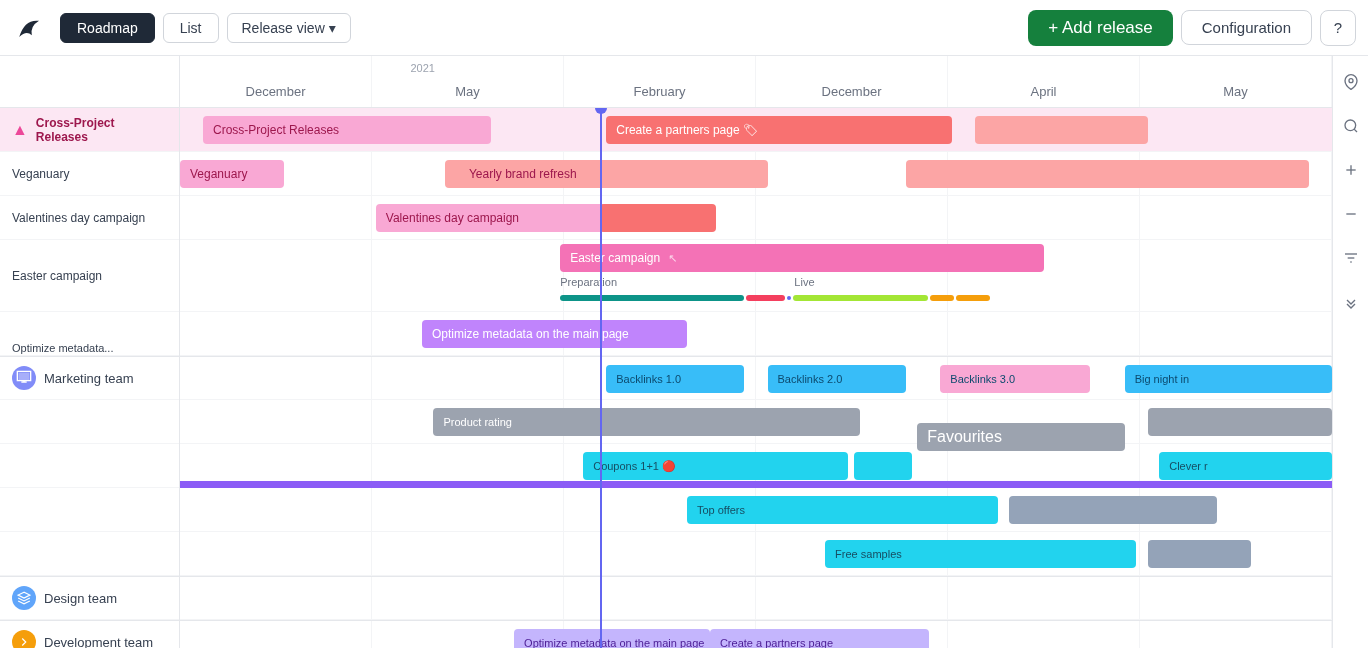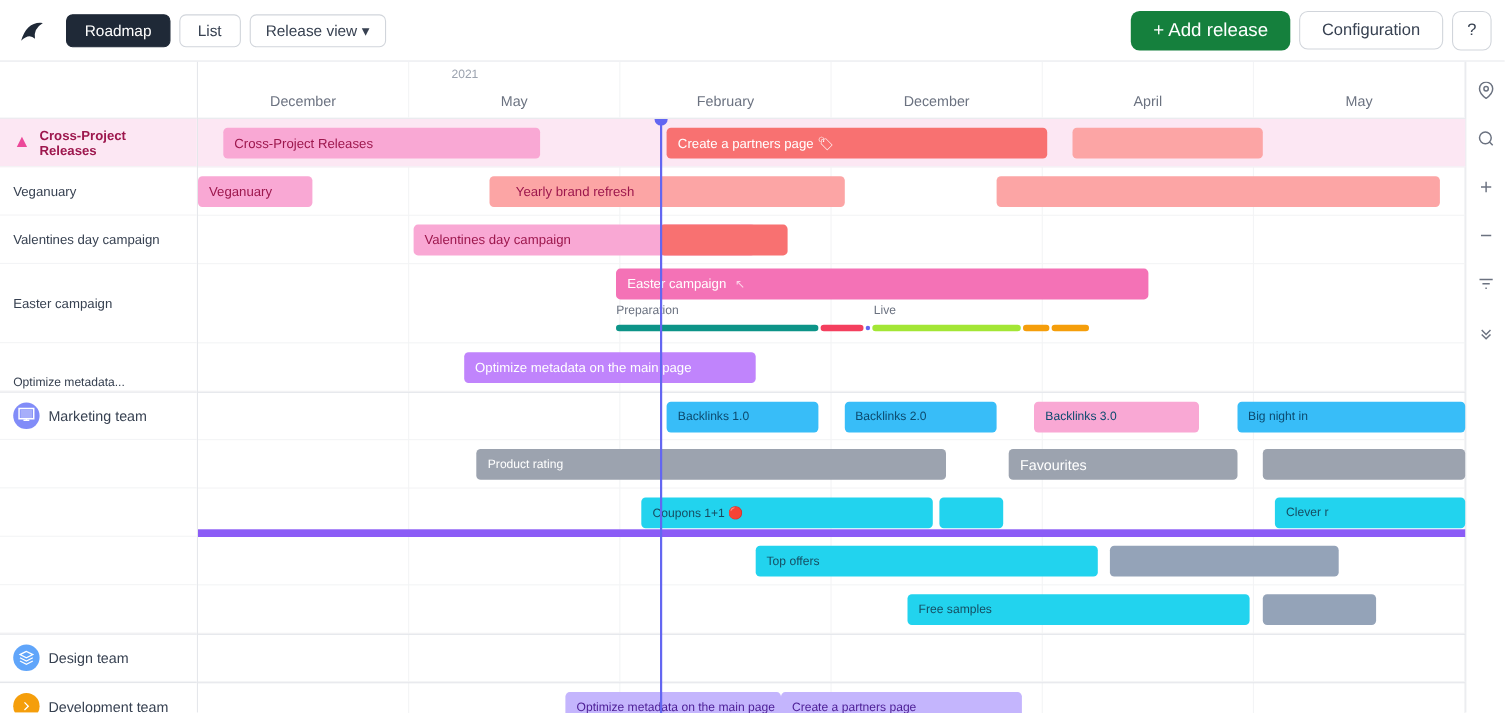--- a/index.html
+++ b/index.html
@@ -367,21 +367,21 @@
 
       <div style="height:44px; position:relative; border-bottom:1px solid #f3f4f6; border-top:1px solid #e5e7eb;">
         <div class="bar" style="left:37%; width:12%; top:8px; background:#38bdf8; color:#0c4a6e; font-size:11px;">Backlinks 1.0</div>
         <div class="bar" style="left:51%; width:12%; top:8px; background:#38bdf8; color:#0c4a6e; font-size:11px;">Backlinks 2.0</div>
         <div class="bar" style="left:66%; width:13%; top:8px; background:#f9a8d4; color:#0c4a6e; font-size:11px;">Backlinks 3.0</div>
         <div class="bar" style="left:82%; width:18%; top:8px; background:#38bdf8; color:#0c4a6e; font-size:11px;">Big night in</div>
       </div>
 
       <div style="height:44px; position:relative; border-bottom:1px solid #f3f4f6;">
         <div class="bar" style="left:22%; width:37%; top:8px; background:#9ca3af; color:#fff; font-size:11px;">Product rating</div>
-        <div class="bar" style="left:64%; width:18%; top:8px; background:#9ca3af; color:#fff; font-size:13px;">Favourites</div>
+        <div class="bar" style="left:64%; width:18%; top:23px; background:#9ca3af; color:#fff; font-size:16px;">Favourites</div>
         <div class="bar" style="left:84%; width:16%; top:8px; background:#9ca3af; color:#fff; font-size:11px;"></div>
       </div>
 
       <div style="height:44px; position:relative; border-bottom:7px solid #8b5cf6;">
         <div class="bar" style="left:35%; width:23%; top:8px; background:#22d3ee; color:#164e63; font-size:11px;">Coupons 1+1 🔴</div>
         <div class="bar" style="left:58.5%; width:5%; top:8px; background:#22d3ee; color:#164e63; font-size:11px;"></div>
         <div class="bar" style="left:85%; width:15%; top:8px; background:#22d3ee; color:#164e63; font-size:11px;">Clever r</div>
       </div>
 
       <div style="height:44px; position:relative; border-bottom:1px solid #f3f4f6;">

